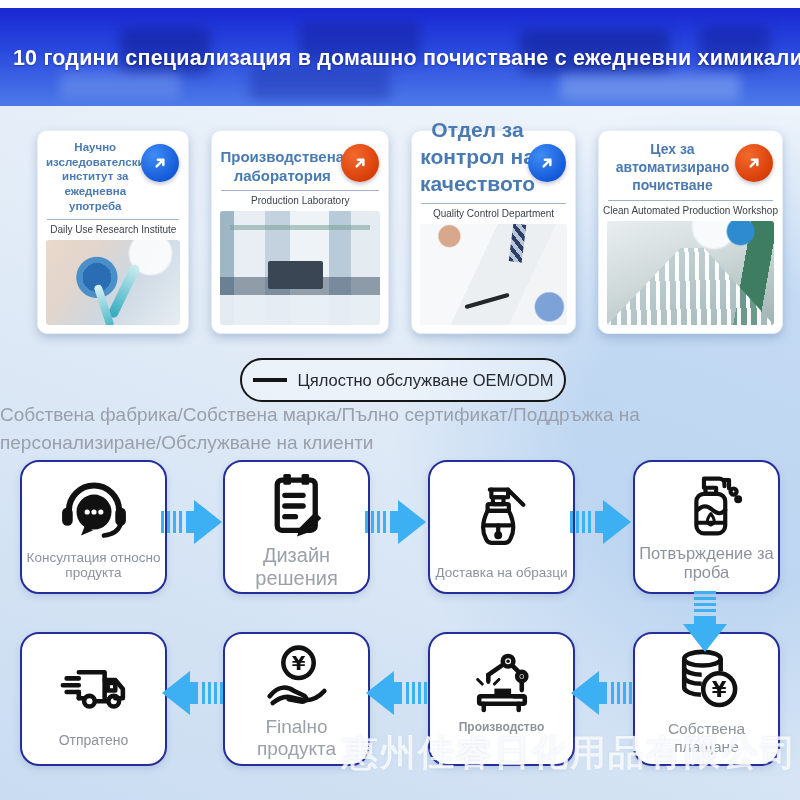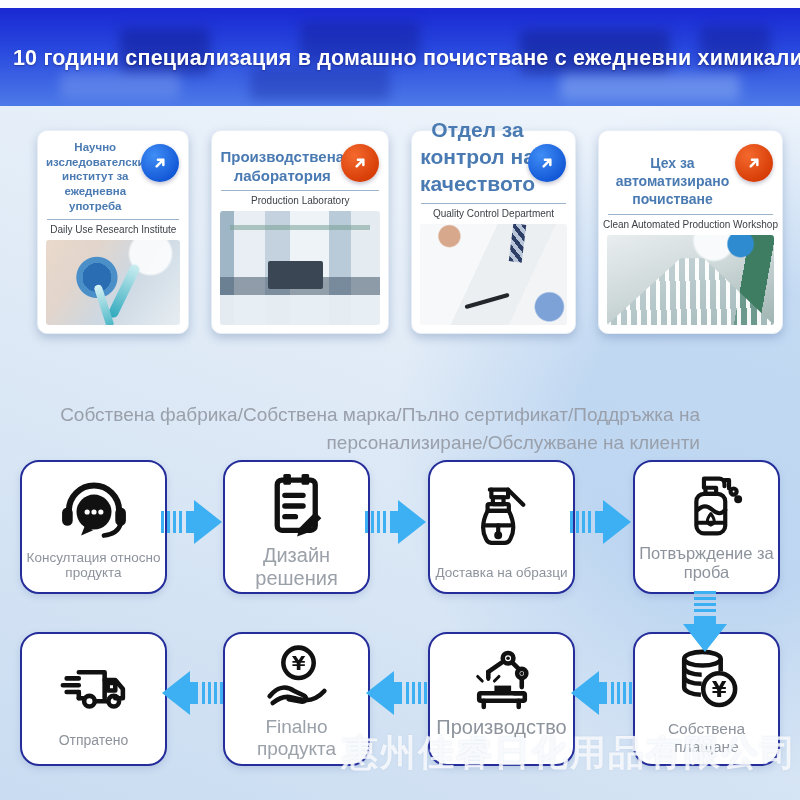--- a/index.html
+++ b/index.html
@@ -31,21 +31,21 @@
     display:flex;align-items:center;justify-content:center;z-index:4;
     box-shadow:0 2px 4px rgba(0,0,60,.25);}
   .badge-blue{background:radial-gradient(circle at 35% 30%,#3f8df5 0%,#1257d6 75%);}
   .badge-orange{background:radial-gradient(circle at 35% 30%,#f4692d 0%,#d63c06 75%);}
   .badge svg{width:20px;height:20px;}
   .card-title{color:#4a7ab2;font-weight:bold;text-align:center;line-height:1.28;
     padding:9px 44px 2px 8px;}
   .c1 .card-title{font-size:11.5px;}
   .c2 .card-title{font-size:15px;padding-top:16px;}
   .c3 .card-title{font-size:21px;margin-top:-14px;padding:0 40px 2px 8px;}
-  .c4 .card-title{font-size:14px;padding-top:24px;}
+  .c4 .card-title{font-size:14px;padding-top:10px;}
   .card-divider{border-bottom:1px solid #9db4cc;margin:3px 9px 0 9px;}
   .card-subtitle{font-size:10px;color:#3c4248;text-align:center;white-space:nowrap;
     overflow:hidden;padding:4px 4px 1px 4px;}
   .card-photo{position:relative;flex:1;margin:4px 8px 8px 8px;border-radius:3px;overflow:hidden;}
   .photo1{background:
     radial-gradient(circle at 38% 44%, #2a6db3 0 15%, #4b8fc9 15% 21%, rgba(255,255,255,0) 22%),
     radial-gradient(circle at 78% 16%, rgba(255,255,255,.85) 0 16%, rgba(255,255,255,0) 18%),
     linear-gradient(125deg,#ead9cb 0%,#e2d5cc 28%,#ccd8e3 58%,#e7eef2 100%);}
   .photo1::before{content:"";position:absolute;left:54%;top:26%;width:10px;height:58px;
     background:linear-gradient(#cdeef1,#2fa9bd);border-radius:5px;transform:rotate(26deg);}
@@ -75,38 +75,38 @@
     linear-gradient(160deg,#e9eef0 0%,#cfd9da 45%,#9fb4b2 100%);}
   .photo4::before{content:"";position:absolute;left:0;top:26%;width:100%;height:74%;
     background:repeating-linear-gradient(88deg,rgba(255,255,255,.95) 0 4px,rgba(165,188,193,.45) 4px 10px);
     clip-path:polygon(44% 0,58% 0,100% 100%,0 100%);}
   
   .pill{position:absolute;top:358px;left:240px;width:322px;height:40px;border:2.5px solid #161616;
     border-radius:22px;background:rgba(255,255,255,.38);display:flex;align-items:center;
     justify-content:center;z-index:2;}
   .pill-dash{width:34px;height:4px;background:#161616;margin-right:11px;}
   .pill-label{font-size:16.5px;color:#26292e;}
-  .desc{position:absolute;top:401px;left:0;width:700px;text-align:right;font-size:19px;
+  .desc{position:absolute;top:401px;left:0;width:700px;text-align:left;font-size:19px;
     line-height:1.45;color:#99a0ab;}
   
   .pbox{position:absolute;width:143px;height:130px;background:#fff;border:2.5px solid #252d9b;
     border-radius:19px;display:flex;flex-direction:column;align-items:center;z-index:1;
     box-shadow:0 3px 7px rgba(70,100,160,.18);}
   .pbox .icon-wrap{flex:1;display:flex;align-items:center;justify-content:center;padding-top:6px;}
   .pbox svg{width:76px;height:76px;}
   .pbox-label{color:#8d939c;text-align:center;line-height:1.15;margin-bottom:11px;padding:0 4px;}
   .colA{left:20px;} .colB{left:223px;} .colC{left:428px;} .colD{left:633px;}
   .row1{top:460px;} .row2{top:632px;}
   .r1c1 .pbox-label{font-size:13.5px;}
   .r1c2 .pbox-label{font-size:20px;color:#9ba1a9;margin-bottom:7px;}
   .r1c3 .pbox-label{font-size:13.5px;}
   .r1c4 .pbox-label{font-size:16.5px;}
   .r2c1 .pbox-label{font-size:14px;margin-bottom:16px;}
   .r2c2 .pbox-label{font-size:19px;color:#9ba1a9;margin-bottom:7px;}
-  .r2c3 .pbox-label{font-size:20px;margin-bottom:29px;}
+  .r2c3 .pbox-label{font-size:12px;margin-bottom:29px;font-weight:bold;}
   .r2c4 .pbox-label{font-size:15.5px;margin-bottom:8px;}
   .flow-arrow{position:absolute;width:62px;height:46px;z-index:5;}
   .fa-r1a{left:161px;top:499px;} .fa-r1b{left:365px;top:499px;} .fa-r1c{left:570px;top:499px;}
   .fa-down{left:681px;top:591px;width:47px;height:62px;}
   .fa-down svg{transform:rotate(90deg);transform-origin:50% 50%;width:62px;height:46px;margin:8px -7px;}
   .fa-r2a{left:161px;top:670px;} .fa-r2b{left:365px;top:670px;} .fa-r2c{left:570px;top:670px;}
   .fa-left svg{transform:rotate(180deg);}
   
   .watermark{position:absolute;left:342px;top:729px;z-index:10;pointer-events:none;
     font-size:36px;font-weight:bold;letter-spacing:2px;color:rgba(255,255,255,.78);
@@ -170,20 +170,24 @@
             <path d="M8 16 L16 8 M9.5 8 H16 V14.5"></path>
           </svg>
       </div>
       <div class="card-title">Цех за автоматизирано почистване</div>
       <div class="card-divider"></div>
       <div class="card-subtitle">Clean Automated Production Workshop</div>
       <div class="card-photo photo4"></div>
     </div>
   </div>
 
+  <div class="pill">
+    <span class="pill-dash"></span>
+    <span class="pill-label">Цялостно обслужване OEM/ODM</span>
+  </div>
   <div class="desc">
     <span>Собствена фабрика/Собствена марка/Пълно сертификат/Поддръжка на</span><br>
     <span>персонализиране/Обслужване на клиенти</span>
   </div>
 
   <div class="pbox row1 colA r1c1">
     <div class="icon-wrap">
       <svg viewBox="0 0 100 100">
         <path d="M17 52 a33 33 0 0 1 66 0" fill="none" stroke="#111" stroke-width="8"></path>
         <rect x="8" y="48" width="14" height="24" rx="7" fill="#111"></rect>

